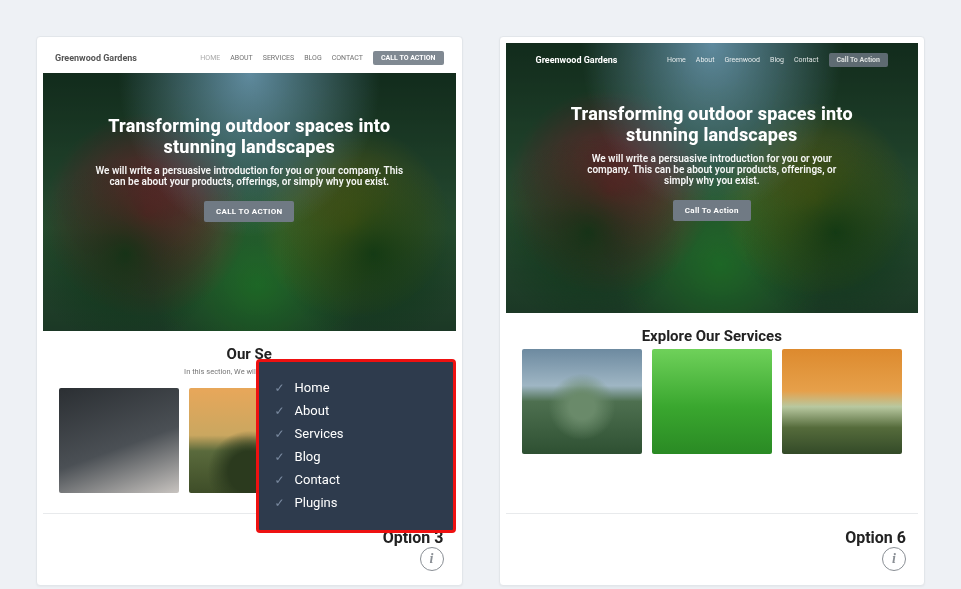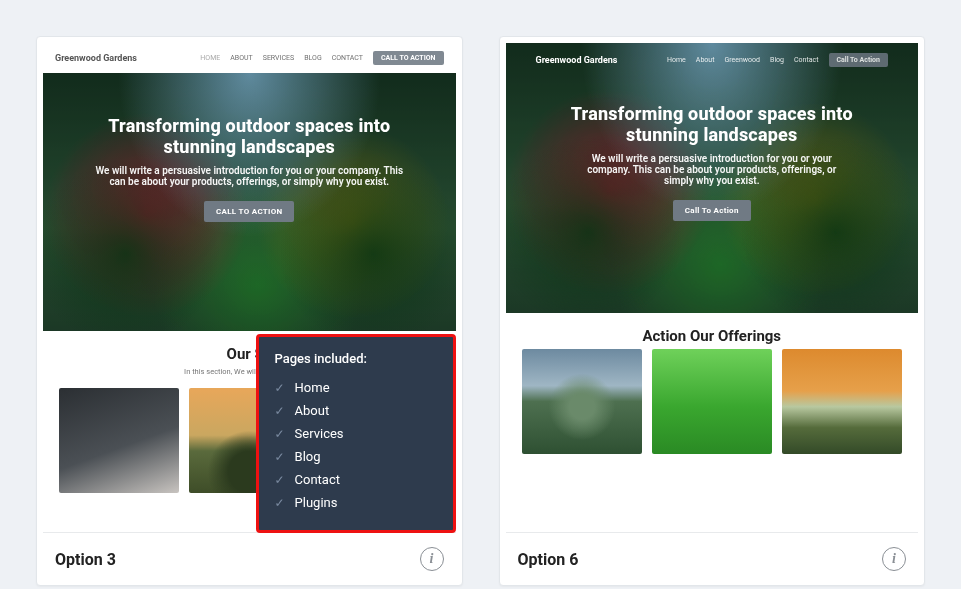--- a/index.html
+++ b/index.html
@@ -30,23 +30,24 @@
   .preview {
     flex: 1;
     overflow: hidden;
     border-bottom: 1px solid #e8eaec;
     position: relative;
     margin: 6px 6px 0 6px;
     background: #fff;
   }
   .footer {
     display: flex;
-    align-items: center;
+    align-items: flex-end;
     justify-content: space-between;
     padding: 14px 18px;
+    flex-direction: column;
   }
   .footer .label {
     font-weight: 700;
     font-size: 16px;
     color: #222;
   }
   .info-btn {
     width: 24px; height: 24px;
     border: 1.5px solid #8a8f95;
     border-radius: 50%;
@@ -212,21 +213,20 @@
           <div class="thumbs">
             <div class="thumb t-l1"></div>
             <div class="thumb t-l2"></div>
             <div class="thumb t-l3"></div>
           </div>
         </div>
       </div>
     </div>
 
     <div class="tooltip">
-      <h4>Pages included:</h4>
       <ul>
         <li>
             <span class="chk">✓</span>
             <span>Home</span>
           </li>
         <li>
             <span class="chk">✓</span>
             <span>About</span>
           </li>
         <li>
@@ -272,21 +272,21 @@
               <span>Blog</span>
               <span>Contact</span>
               <span class="cta">Call To Action</span>
             </div>
           </div>
           <h1 style="margin-top:26px;">Transforming outdoor spaces into stunning landscapes</h1>
           <p class="sub" style="max-width:270px;">We will write a persuasive introduction for you or your company. This can be about your products, offerings, or simply why you exist.</p>
           <span class="cta-btn">Call To Action</span>
         </div>
         <div class="section">
-          <h2>Action Our Offerings</h2>
+          <h2>Explore Our Services</h2>
           <div class="thumbs">
             <div class="thumb t-r1"></div>
             <div class="thumb t-r2"></div>
             <div class="thumb t-r3"></div>
           </div>
         </div>
       </div>
     </div>
     <div class="footer">
       <div class="label">Option 6</div>

